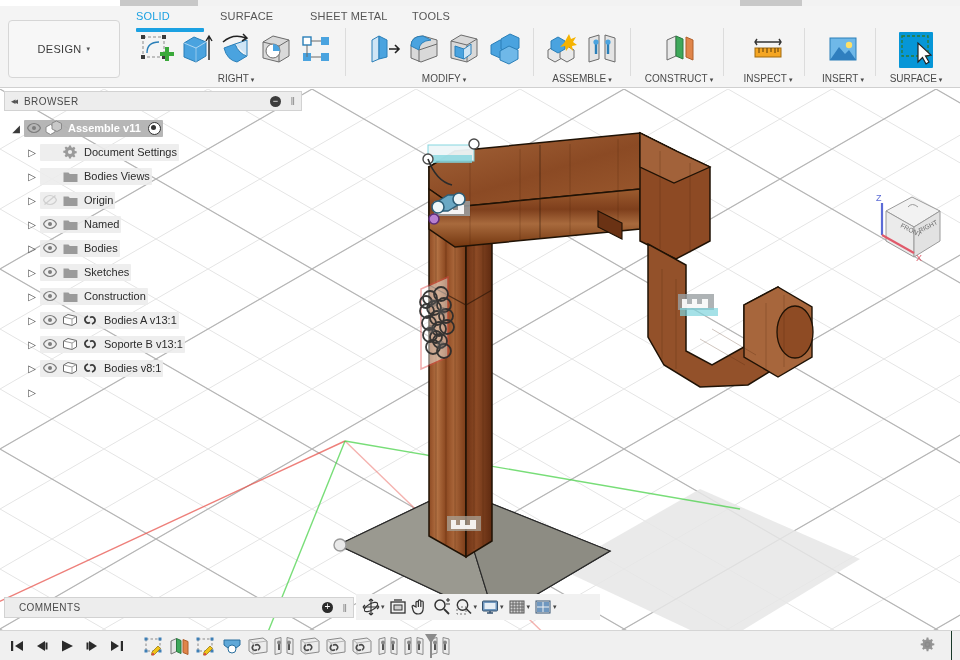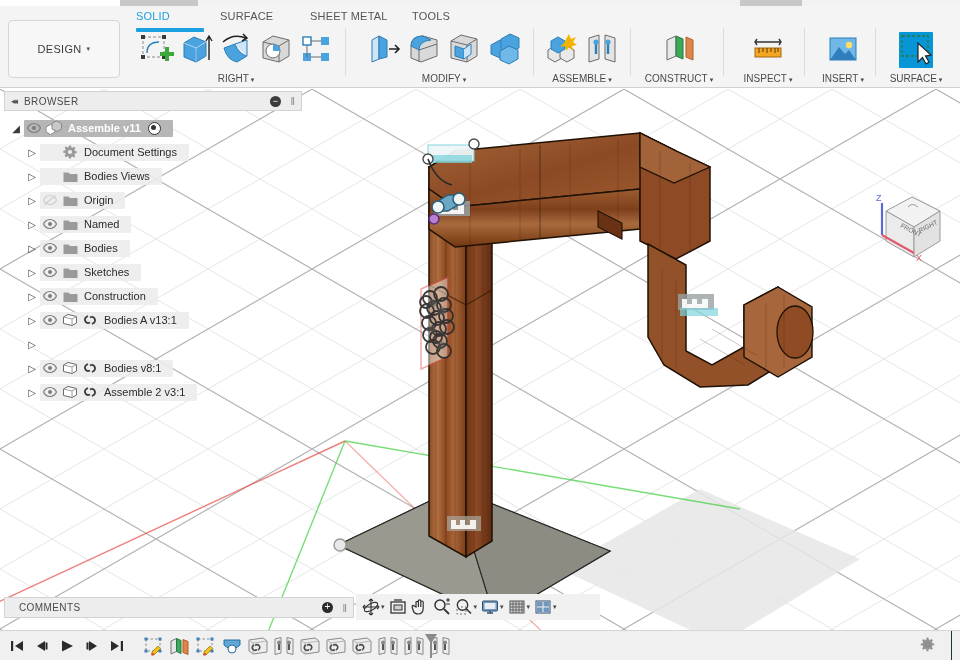--- a/index.html
+++ b/index.html
@@ -78,21 +78,21 @@
     background: #3c3c3c; color: #fff; font-size: 9px; line-height: 10px; text-align: center;
   }
   .browser-head .grip { position: absolute; right: 6px; font-size: 11px; color: #888; }
 
   .tree { position: absolute; left: 4px; top: 116px; width: 298px; }
   .trow {
     display: flex; align-items: center; height: 24px; font-size: 11px; color: #2b2b2b;
   }
   .trow .pill {
     display: inline-flex; align-items: center; height: 17px;
-    background: rgba(236,236,236,0.88); padding-right: 12px; border-radius: 1px;
+    background: rgba(236,236,236,0.88); padding-right: 2px; border-radius: 1px;
   }
   .trow.selected .pill { background: rgba(178,178,178,0.95); color: #ffffff; font-weight: bold; }
   .arrow {
     width: 16px; text-align: center; font-size: 10px; color: #4a4a4a; flex: none;
   }
   .arrow.open { color: #3a3a3a; }
   .eye { width: 20px; flex: none; display: flex; align-items: center; justify-content: center; }
   .folder { width: 20px; flex: none; display: flex; align-items: center; justify-content: center; }
   .link { width: 20px; flex: none; display: flex; align-items: center; justify-content: center; }
   .tlabel { padding-left: 4px; white-space: nowrap; }
@@ -673,43 +673,40 @@
             <svg width="16" height="14" viewBox="0 0 16 14">
               <path d="M6 3 Q1.5 5 3.5 8.5 Q5 11 8 9.5" fill="none" stroke="#3a3a3a" stroke-width="1.8"></path>
               <path d="M10 11 Q14.5 9 12.5 5.5 Q11 3 8 4.5" fill="none" stroke="#3a3a3a" stroke-width="1.8"></path>
             </svg>
           </span>
           <span class="tlabel">Bodies A v13:1</span>
         </span>
       </div>
       <div class="trow">
         <span class="arrow" style="margin-left: 20px;">▷</span>
-      </div>
-      <div class="trow">
-        <span class="arrow" style="margin-left: 20px;">▷</span>
         <span class="pill">
           <span class="eye">
             <svg width="14" height="12" viewBox="0 0 14 12">
               <path d="M7 1.5C3.6 1.5 1.2 4.2.6 6c.6 1.8 3 4.5 6.4 4.5S12.8 7.8 13.4 6c-.6-1.8-3-4.5-6.4-4.5z" fill="none" stroke="#7d7d7d" stroke-width="1.2"></path>
               <circle cx="7" cy="6" r="2" fill="#7d7d7d"></circle>
             </svg>
           </span>
           <span class="folder">
             <svg width="16" height="14" viewBox="0 0 16 14">
               <path d="M1.5 4 L6 1.5 L14.5 3.5 L14.5 10 L10 12.5 L1.5 10.5 Z" fill="#fff" stroke="#6a6a6a"></path>
               <path d="M1.5 4 L10 6 L14.5 3.5 M10 6 L10 12.5" fill="none" stroke="#9a9a9a"></path>
             </svg>
           </span>
           <span class="link">
             <svg width="16" height="14" viewBox="0 0 16 14">
               <path d="M6 3 Q1.5 5 3.5 8.5 Q5 11 8 9.5" fill="none" stroke="#3a3a3a" stroke-width="1.8"></path>
               <path d="M10 11 Q14.5 9 12.5 5.5 Q11 3 8 4.5" fill="none" stroke="#3a3a3a" stroke-width="1.8"></path>
             </svg>
           </span>
-          <span class="tlabel">Bodies v8:1</span>
+          <span class="tlabel">Soporte B v13:1</span>
         </span>
       </div>
       <div class="trow">
         <span class="arrow" style="margin-left: 20px;">▷</span>
         <span class="pill">
           <span class="eye">
             <svg width="14" height="12" viewBox="0 0 14 12">
               <path d="M7 1.5C3.6 1.5 1.2 4.2.6 6c.6 1.8 3 4.5 6.4 4.5S12.8 7.8 13.4 6c-.6-1.8-3-4.5-6.4-4.5z" fill="none" stroke="#7d7d7d" stroke-width="1.2"></path>
               <circle cx="7" cy="6" r="2" fill="#7d7d7d"></circle>
             </svg>
@@ -719,22 +716,25 @@
               <path d="M1.5 4 L6 1.5 L14.5 3.5 L14.5 10 L10 12.5 L1.5 10.5 Z" fill="#fff" stroke="#6a6a6a"></path>
               <path d="M1.5 4 L10 6 L14.5 3.5 M10 6 L10 12.5" fill="none" stroke="#9a9a9a"></path>
             </svg>
           </span>
           <span class="link">
             <svg width="16" height="14" viewBox="0 0 16 14">
               <path d="M6 3 Q1.5 5 3.5 8.5 Q5 11 8 9.5" fill="none" stroke="#3a3a3a" stroke-width="1.8"></path>
               <path d="M10 11 Q14.5 9 12.5 5.5 Q11 3 8 4.5" fill="none" stroke="#3a3a3a" stroke-width="1.8"></path>
             </svg>
           </span>
-          <span class="tlabel">Assemble 2 v3:1</span>
-        </span>
+          <span class="tlabel">Bodies v8:1</span>
+        </span>
+      </div>
+      <div class="trow">
+        <span class="arrow" style="margin-left: 20px;">▷</span>
       </div>
     </div>
 
   <div class="comments">
     <span class="title">COMMENTS</span>
     <span class="plus">+</span>
     <span class="grip">‖</span>
   </div>
 
   <div class="navbar" id="navbar">

